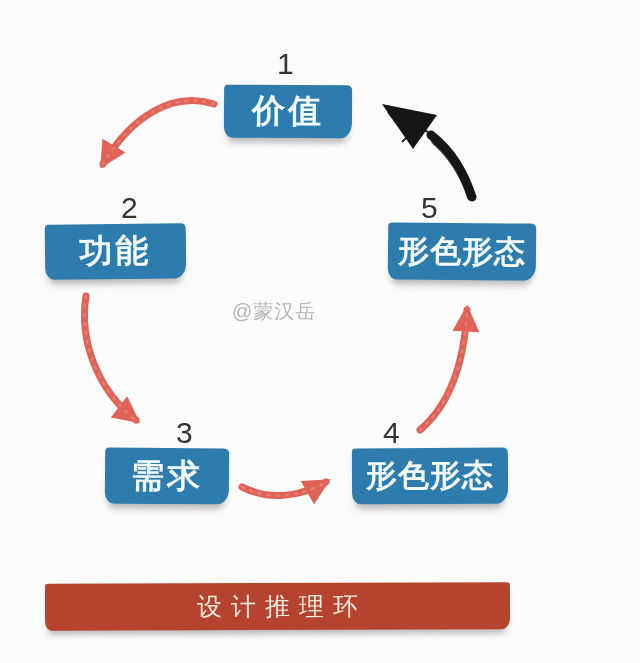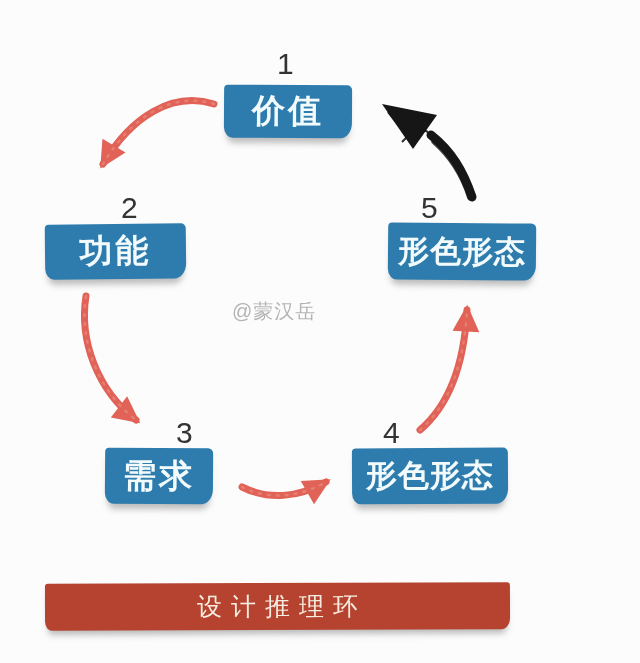--- a/index.html
+++ b/index.html
@@ -30,21 +30,21 @@
     position:absolute;
     display:flex; align-items:center; justify-content:center;
     background:var(--node-fill,#2d7cad);
     color:var(--node-text,#f2fafc);
     font-weight:bold; font-size:33px; letter-spacing:3px;
     border-radius:4px 5px 12px 9px / 4px 5px 15px 11px;
     box-shadow:0 8px 6px -3px rgba(110,110,110,.45);
   }
   .node-1 { left:224px; top:85px;  width:128px; height:53px; transform:rotate(.3deg); }
   .node-2 { left:45px;  top:224px; width:141px; height:55px; transform:rotate(-.6deg); }
-  .node-3 { left:105px; top:448px; width:108px; height:56px; transform:rotate(.4deg); }
+  .node-3 { left:105px; top:448px; width:124px; height:56px; transform:rotate(.4deg); }
   .node-4 { left:352px; top:448px; width:156px; height:56px; transform:rotate(-.3deg); letter-spacing:1px; }
   .node-5 { left:388px; top:223px; width:148px; height:57px; transform:rotate(.5deg); letter-spacing:1px; }
   .node-4, .node-5 { font-size:31px; }
 
   .num-1 { left:277px; top:47px; }
   .num-2 { left:121px; top:191px; }
   .num-3 { left:176px; top:416px; }
   .num-4 { left:383px; top:416px; }
   .num-5 { left:421px; top:191px; }
 

